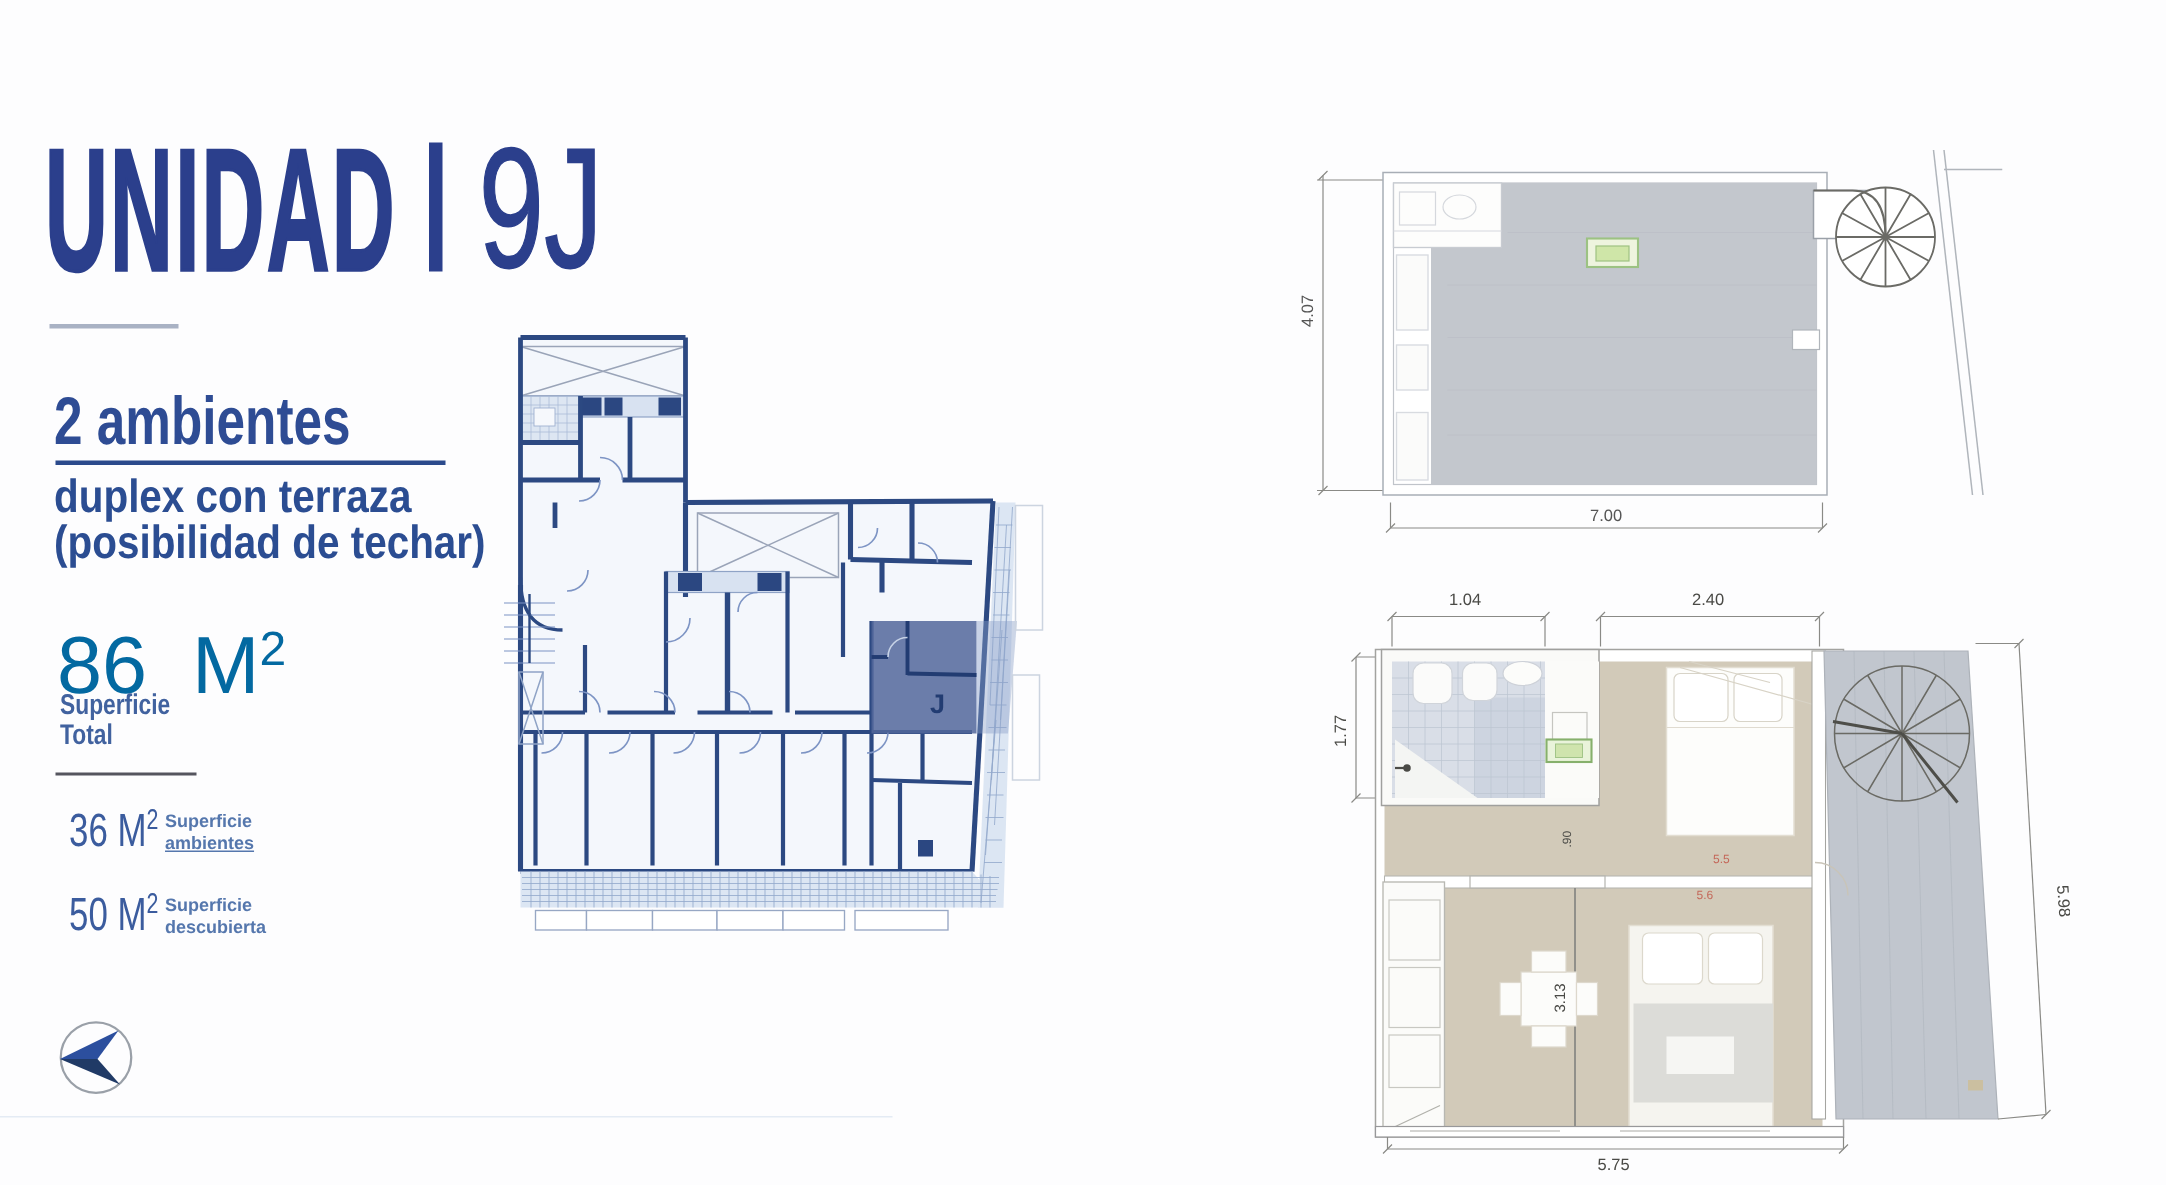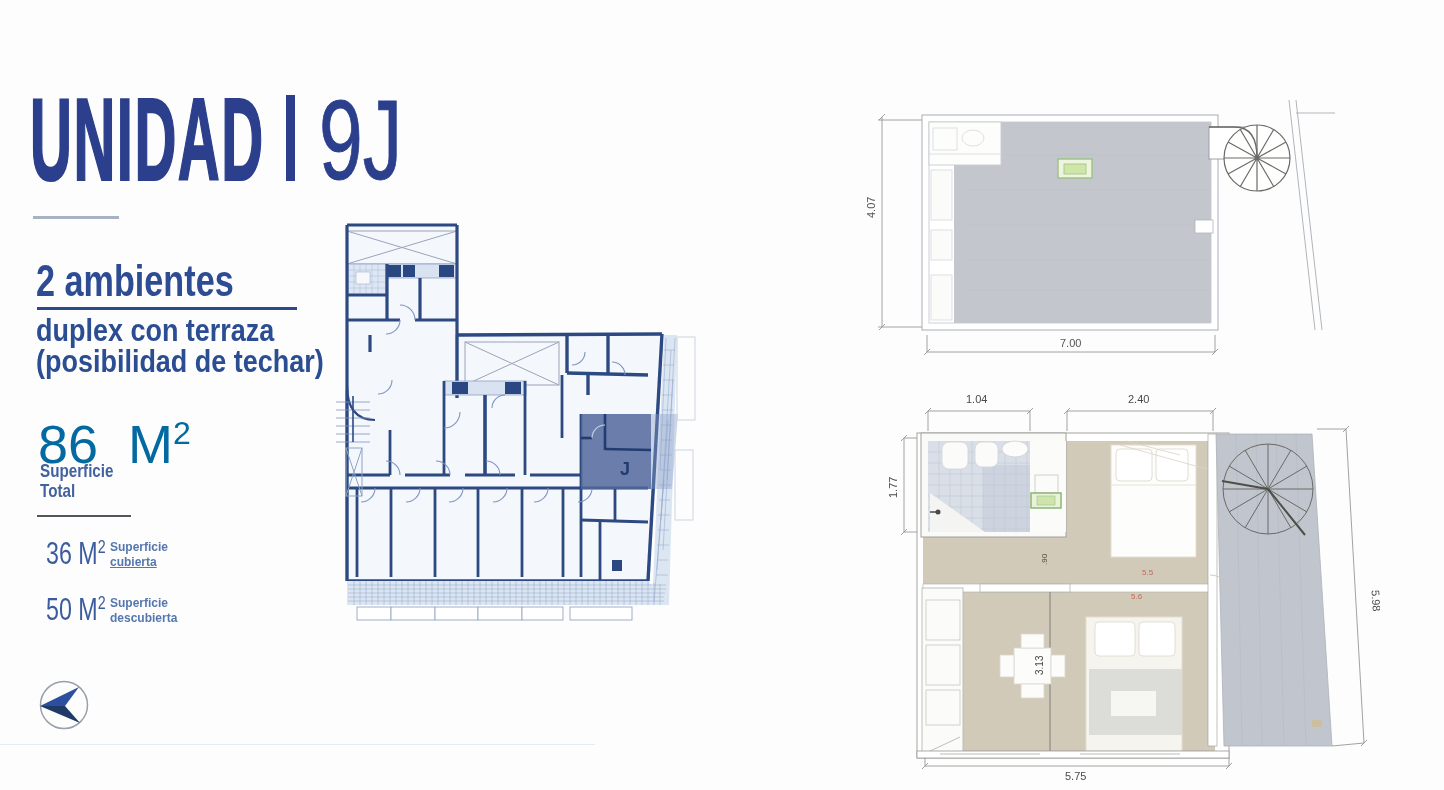--- a/index.html
+++ b/index.html
@@ -25,21 +25,21 @@
 <div class="abs" style="left:36px;top:315px;color:#2b4d92;font-weight:bold;font-size:31px;line-height:31px;transform:scaleX(0.87);transform-origin:left top;white-space:nowrap;">duplex con terraza<br>(posibilidad de techar)</div>
 
 <div class="abs" style="left:38px;top:413px;color:#0369a1;font-size:54px;white-space:nowrap;">86&nbsp;&nbsp;M<sup style="font-size:32px;">2</sup></div>
 
 <div class="abs" style="left:40px;top:461px;color:#41629f;font-size:19px;font-weight:bold;line-height:20px;transform:scaleX(0.8);transform-origin:left top;">Superficie<br>Total</div>
 
 <div class="abs" style="left:37px;top:515px;width:94px;height:2px;background:#55555e;"></div>
 
 <div class="abs" style="left:46px;top:536px;color:#3b5c9e;font-size:31px;transform:scaleX(0.75);transform-origin:left top;white-space:nowrap;">36 M<sup style="font-size:19px;">2</sup></div>
 
-<div class="abs" style="left:110px;top:540px;color:#5577ad;font-size:12px;font-weight:bold;line-height:15px;">Superficie<br><span style="text-decoration:underline;">cubierta</span></div>
+<div class="abs" style="left:110px;top:540px;color:#5577ad;font-size:12px;font-weight:bold;line-height:15px;">Superficie<br><span style="text-decoration:underline;">ambientes</span></div>
 
 <div class="abs" style="left:46px;top:592px;color:#3b5c9e;font-size:31px;transform:scaleX(0.75);transform-origin:left top;white-space:nowrap;">50 M<sup style="font-size:19px;">2</sup></div>
 
 <div class="abs" style="left:110px;top:596px;color:#5577ad;font-size:12px;font-weight:bold;line-height:15px;">Superficie<br>descubierta</div>
 
 <svg class="abs" style="left:38px;top:678px;" width="54" height="54" viewBox="0 0 54 54">
   <circle cx="26" cy="27" r="23.5" fill="none" stroke="#9aa0a8" stroke-width="1.5"></circle>
   <polygon points="2,28 41,9 27,28" fill="#2c4f9e"></polygon>
   <polygon points="2,28 27,28 42,45" fill="#203a66"></polygon>
 </svg>

